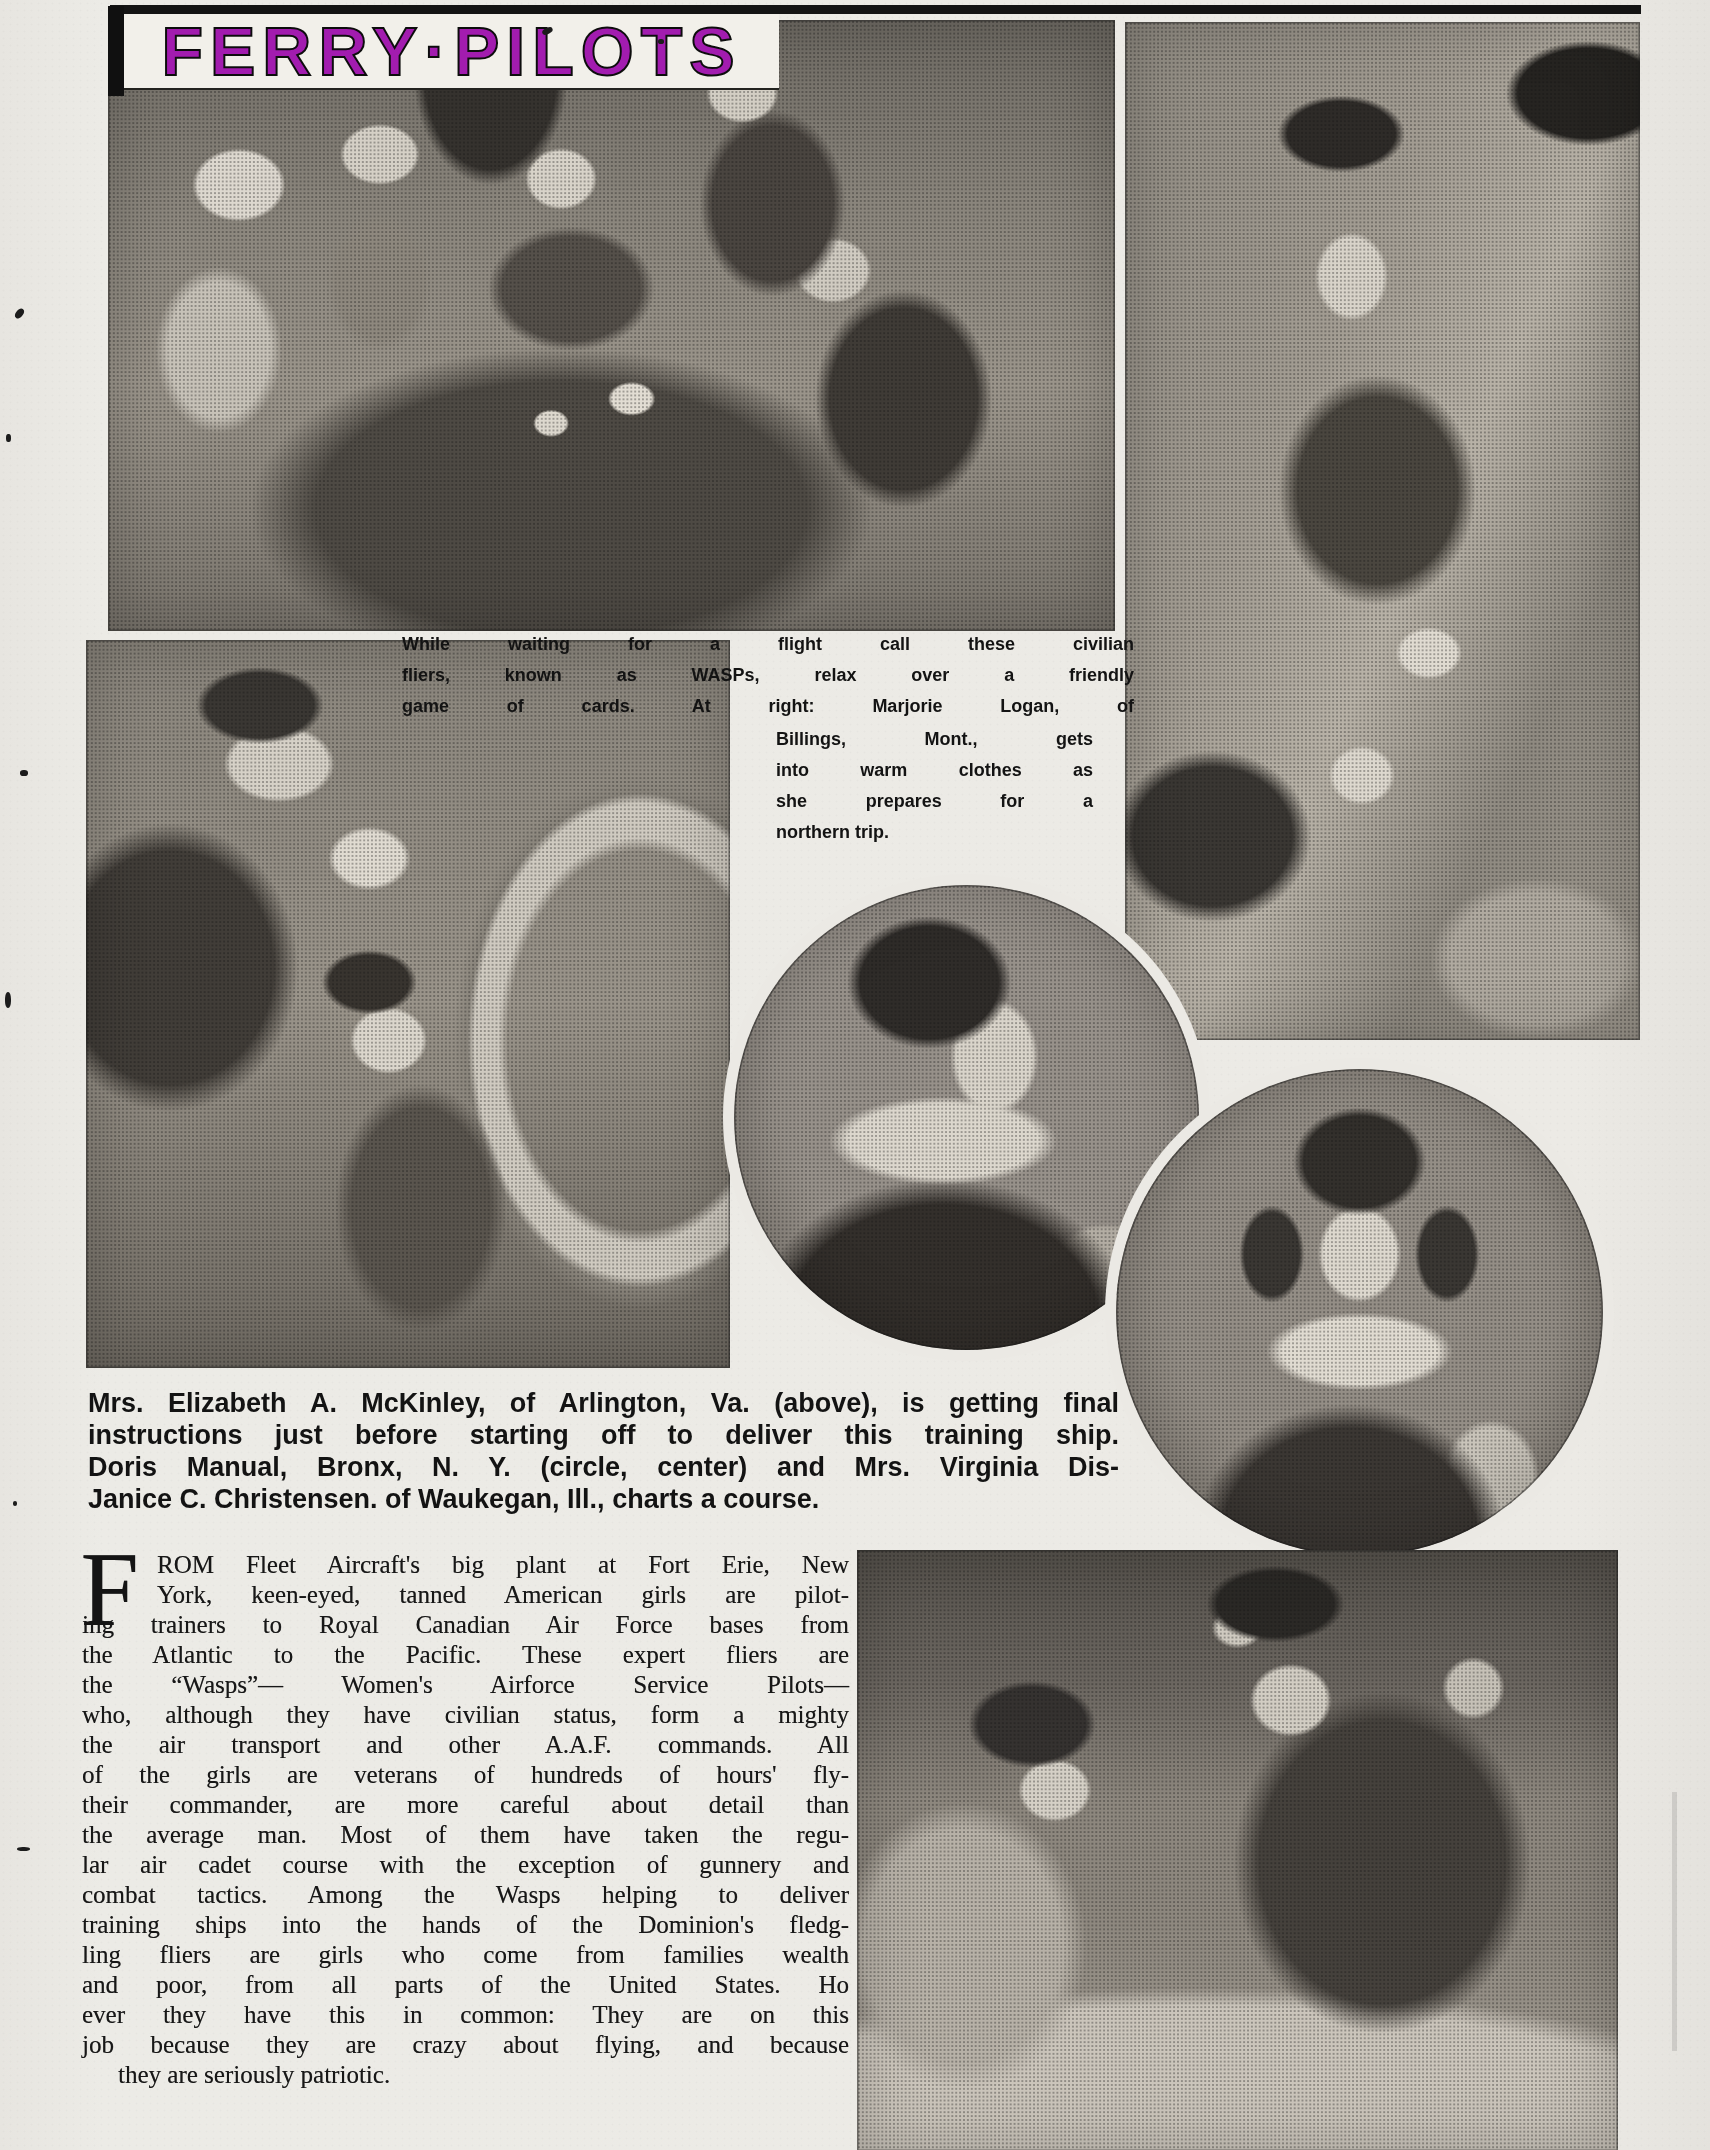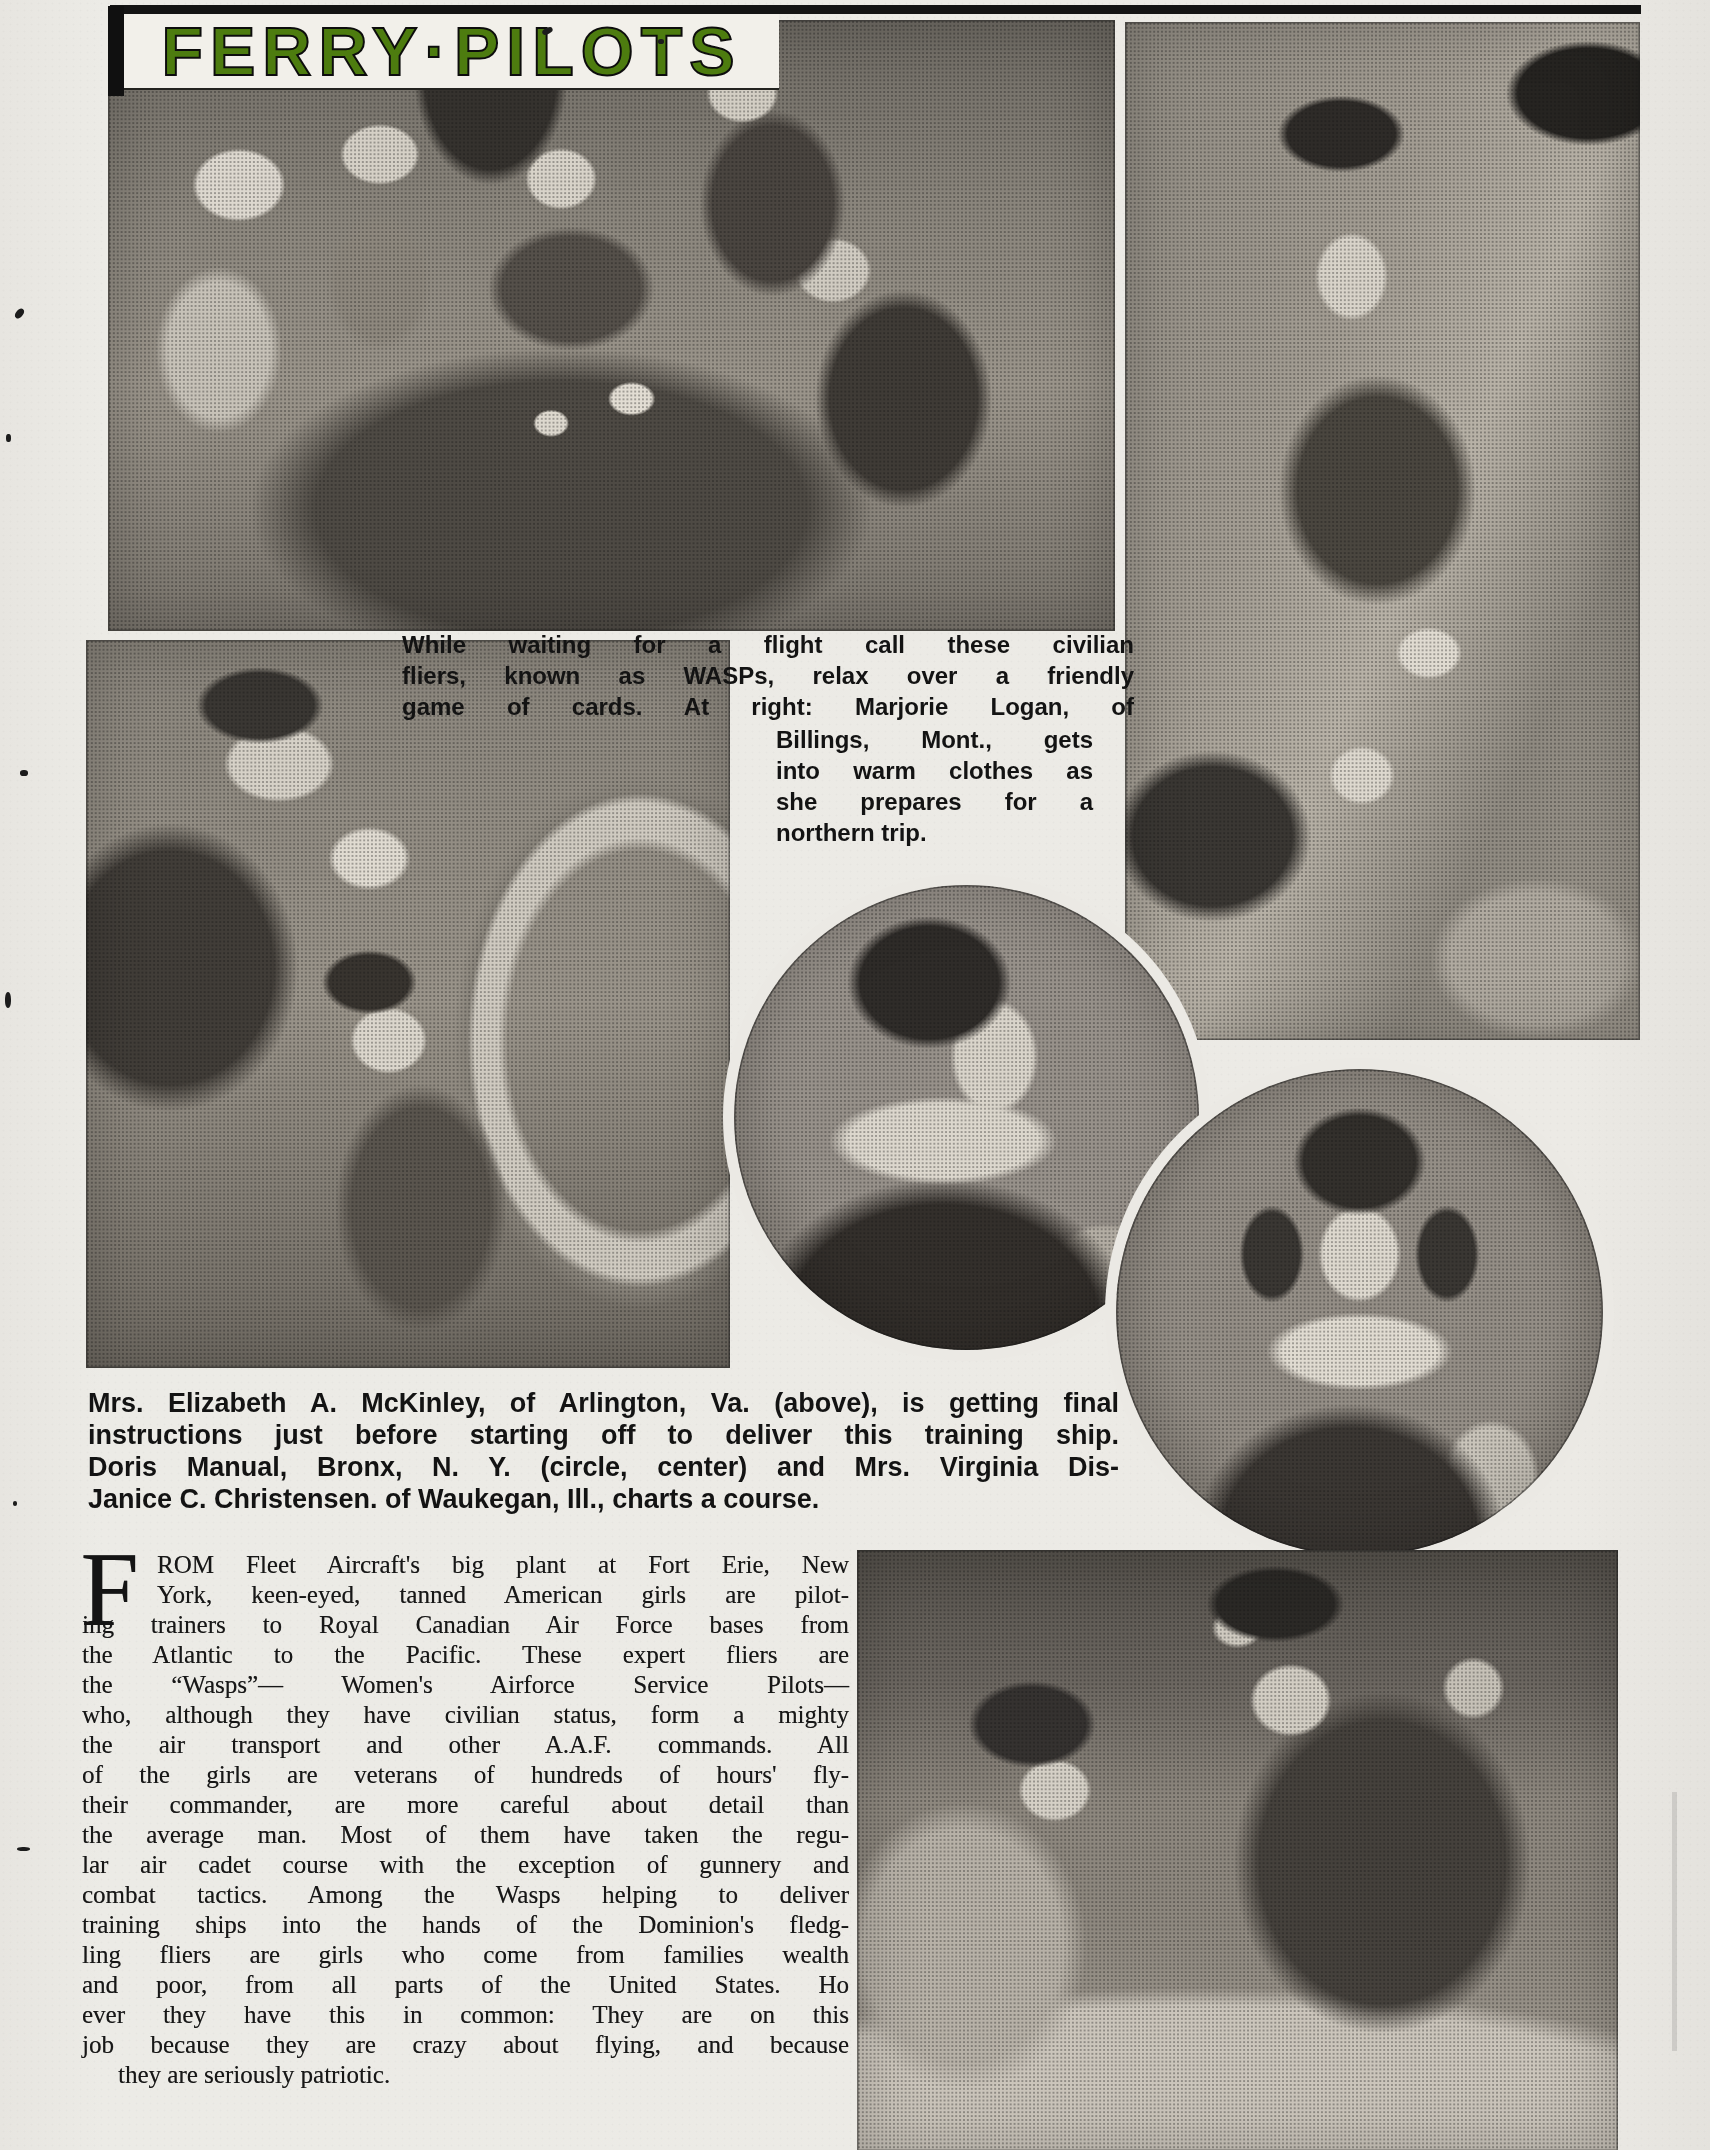--- a/index.html
+++ b/index.html
@@ -108,25 +108,25 @@
   
   .top-rule{position:absolute; left:110px; top:4.7px; width:1531px; height:9.4px; background:#141414;}
   .mast-bar{position:absolute; left:108px; top:6.3px; width:15.7px; height:90px; background:#101010;}
   .headline-box{
     position:absolute; left:124px; top:14px; width:655px; height:74px;
     background:#f2f0ea; border-bottom:2.4px solid #23231f;
     display:flex; align-items:center;
   }
   .headline-text{
     width:100%; text-align:center; font-weight:700; font-size:68px; line-height:1;
-    letter-spacing:7px; color:#4d7c0f; -webkit-text-stroke:2px #0d0d0d; white-space:nowrap;
-  }
-
-  
-  .cap{position:absolute; font-weight:700; font-size:24px; line-height:31px; color:#131313;}
+    letter-spacing:7px; color:#a21caf; -webkit-text-stroke:2px #0d0d0d; white-space:nowrap;
+  }
+
+  
+  .cap{position:absolute; font-weight:700; font-size:18px; line-height:31px; color:#131313;}
   .cap .line{text-align:justify; text-align-last:justify; white-space:normal;}
   .cap.last-left .line:last-child{text-align-last:left;}
   #caption-cards{left:402px; top:629px; width:732px;}
   #caption-cards-narrow{left:776px; top:724px; width:317px;}
   #caption-group{left:88px; top:1375px; width:1031px; font-size:27px; line-height:32px;margin-top:12px;}
 
   .article{
     position:absolute; left:82px; top:1550px; width:767px;
     font-family:"Liberation Serif", serif; font-size:25px; line-height:30px; color:#171717;
     text-shadow:0.2px 0.2px 0 rgba(23,23,23,.55);

